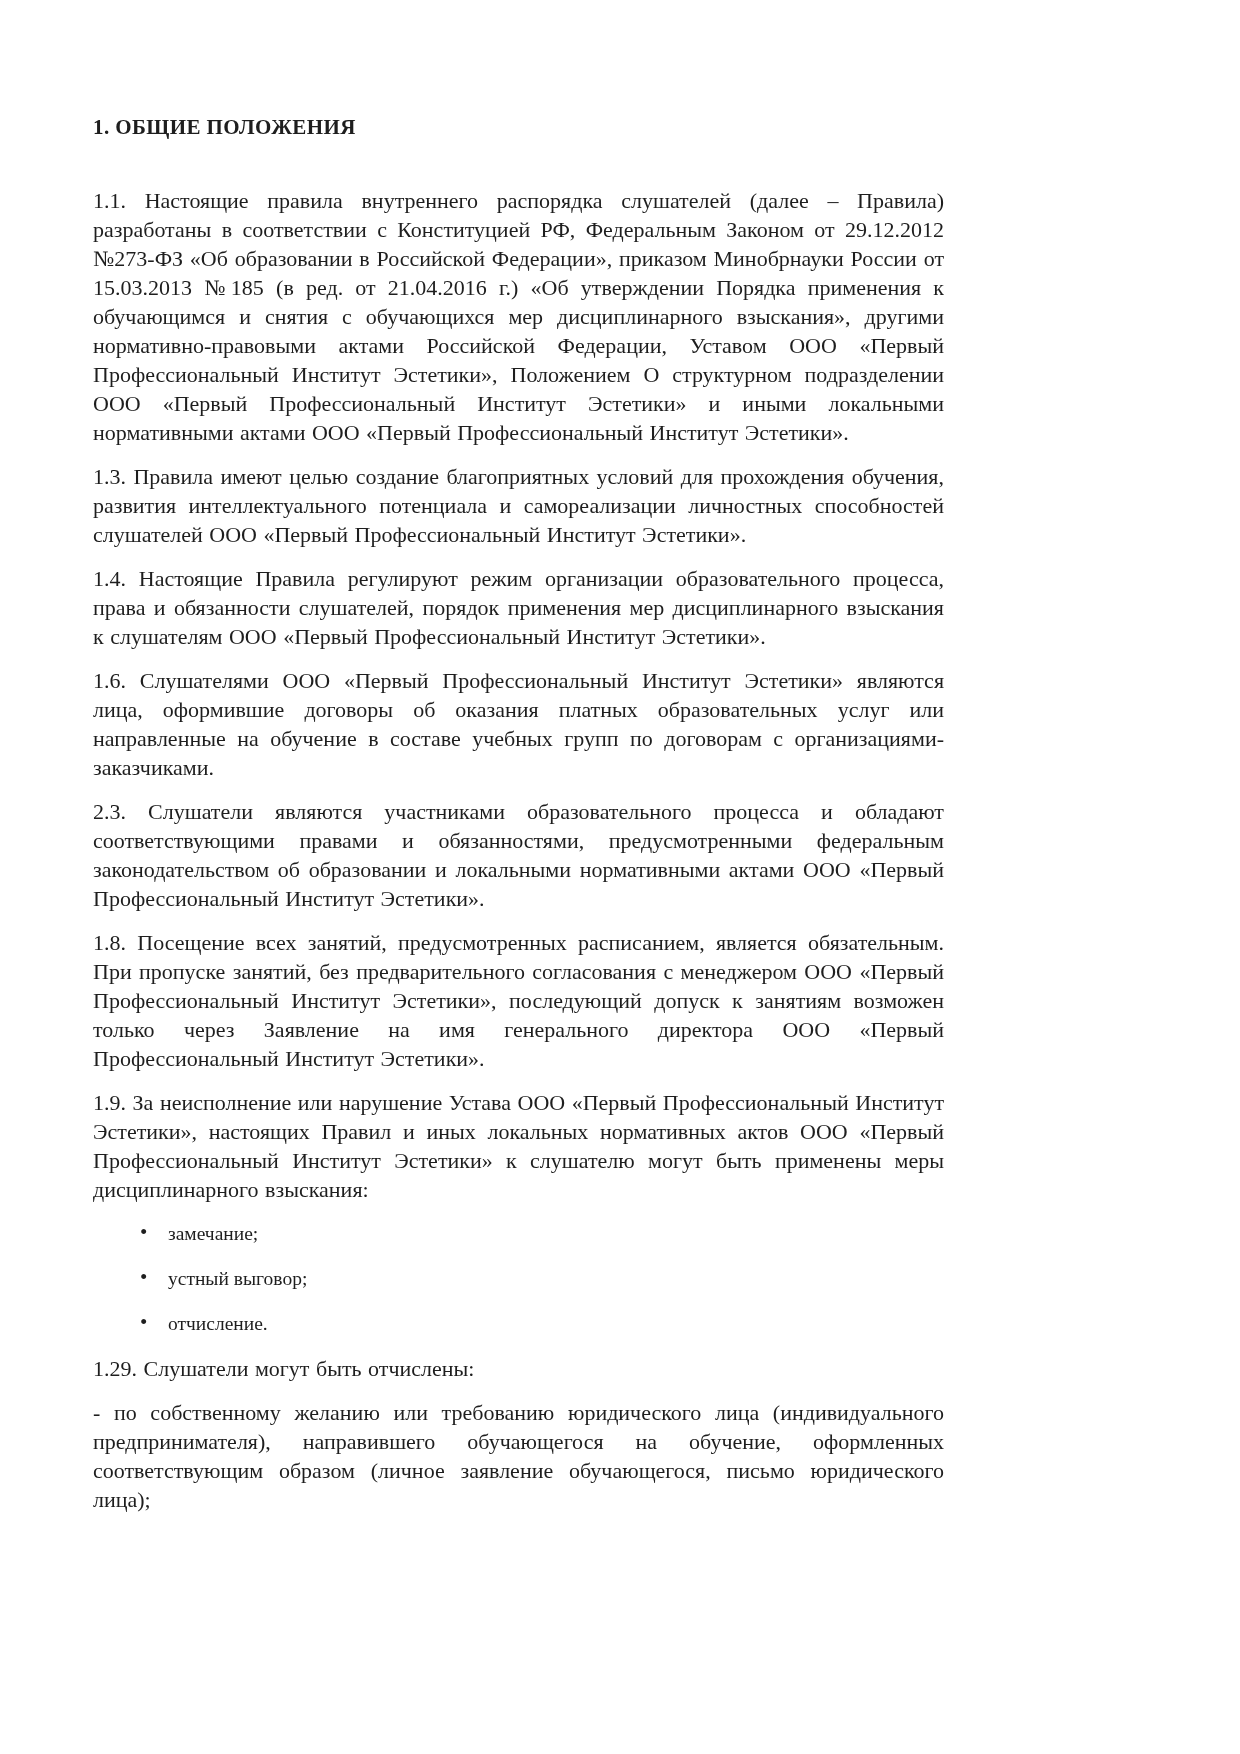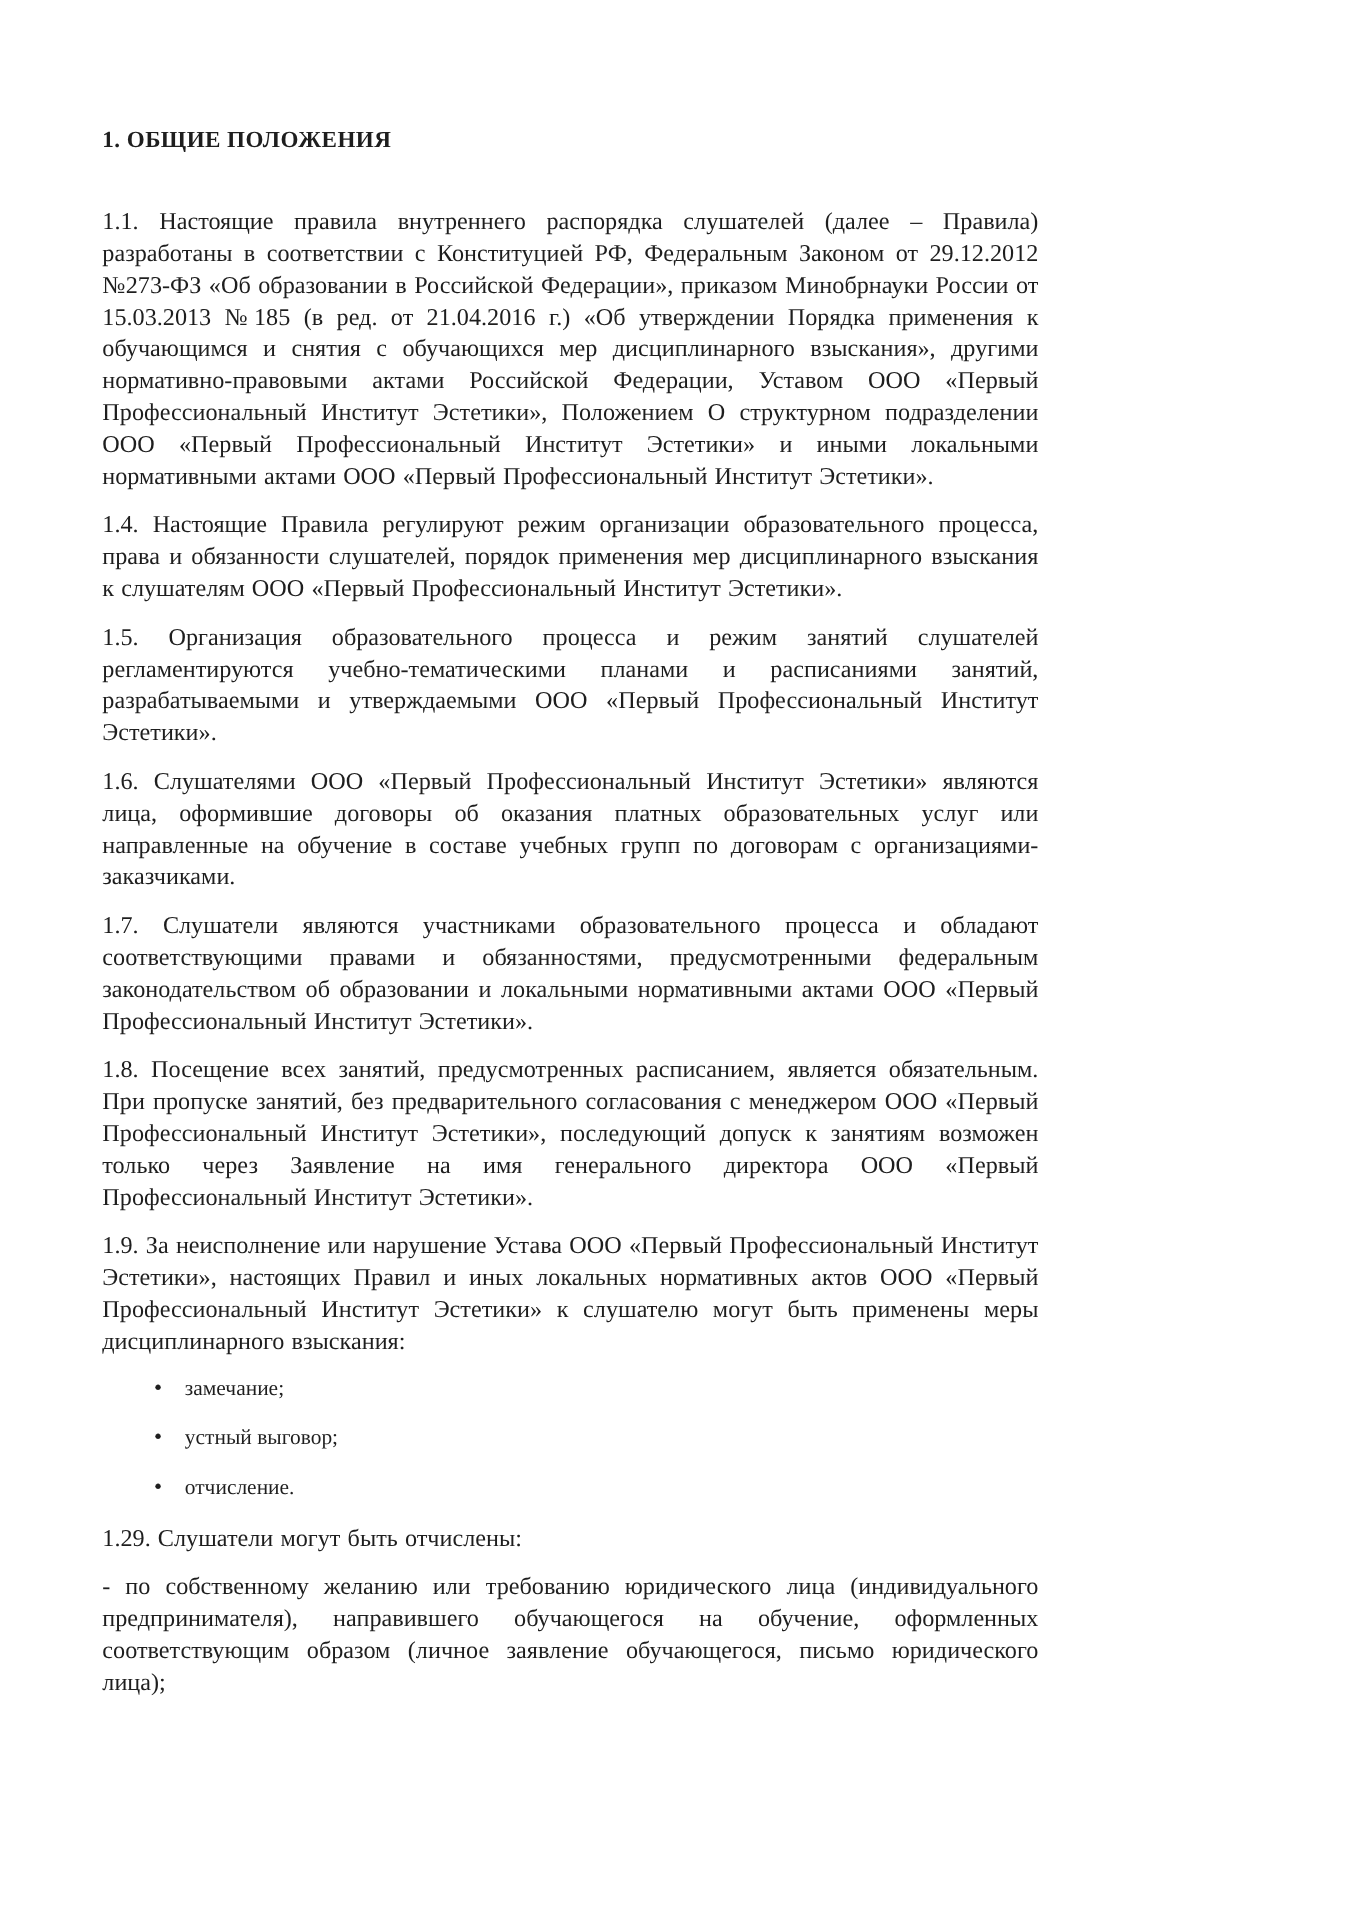--- a/index.html
+++ b/index.html
@@ -55,24 +55,24 @@
   }
 </style>
 </head>
 <body>
 
 <div class="page">
 
   <h1 class="heading">1. ОБЩИЕ ПОЛОЖЕНИЯ</h1>
 
   <p class="para">1.1. Настоящие правила внутреннего распорядка слушателей (далее – Правила) разработаны в соответствии с Конституцией РФ, Федеральным Законом от 29.12.2012 №273-ФЗ «Об образовании в Российской Федерации», приказом Минобрнауки России от 15.03.2013 №185 (в ред. от 21.04.2016 г.) «Об утверждении Порядка применения к обучающимся и снятия с обучающихся мер дисциплинарного взыскания», другими нормативно-правовыми актами Российской Федерации, Уставом ООО «Первый Профессиональный Институт Эстетики», Положением О структурном подразделении ООО «Первый Профессиональный Институт Эстетики» и иными локальными нормативными актами ООО «Первый Профессиональный Институт Эстетики».</p>
+  <p class="para">1.3. Правила имеют целью создание благоприятных условий для прохождения обучения, развития интеллектуального потенциала и самореализации личностных способностей слушателей ООО «Первый Профессиональный Институт Эстетики».</p>
   <p class="para">1.4. Настоящие Правила регулируют режим организации образовательного процесса, права и обязанности слушателей, порядок применения мер дисциплинарного взыскания к слушателям ООО «Первый Профессиональный Институт Эстетики».</p>
-  <p class="para">1.5. Организация образовательного процесса и режим занятий слушателей регламентируются учебно-тематическими планами и расписаниями занятий, разрабатываемыми и утверждаемыми ООО «Первый Профессиональный Институт Эстетики».</p>
   <p class="para">1.6. Слушателями ООО «Первый Профессиональный Институт Эстетики» являются лица, оформившие договоры об оказания платных образовательных услуг или направленные на обучение в составе учебных групп по договорам с организациями-заказчиками.</p>
-  <p class="para">1.7. Слушатели являются участниками образовательного процесса и обладают соответствующими правами и обязанностями, предусмотренными федеральным законодательством об образовании и локальными нормативными актами ООО «Первый Профессиональный Институт Эстетики».</p>
+  <p class="para">2.3. Слушатели являются участниками образовательного процесса и обладают соответствующими правами и обязанностями, предусмотренными федеральным законодательством об образовании и локальными нормативными актами ООО «Первый Профессиональный Институт Эстетики».</p>
   <p class="para">1.8. Посещение всех занятий, предусмотренных расписанием, является обязательным.  При пропуске занятий, без предварительного согласования с менеджером ООО «Первый Профессиональный Институт Эстетики», последующий допуск к занятиям возможен только через Заявление на имя генерального директора ООО «Первый Профессиональный Институт Эстетики».</p>
   <p class="para">1.9. За неисполнение или нарушение Устава ООО «Первый Профессиональный Институт Эстетики», настоящих Правил и иных локальных нормативных актов ООО «Первый Профессиональный Институт Эстетики» к слушателю могут быть применены меры дисциплинарного взыскания:</p>
 
   <ul class="bullets">
     <li class="bullet-item">
       <span class="bullet-dot">•</span>
       <span>замечание;</span>
     </li>
     <li class="bullet-item">
       <span class="bullet-dot">•</span>

